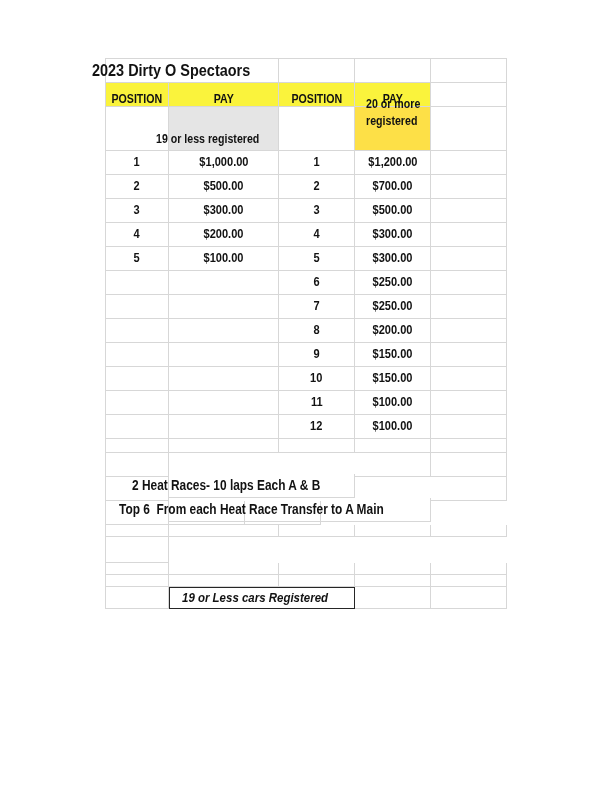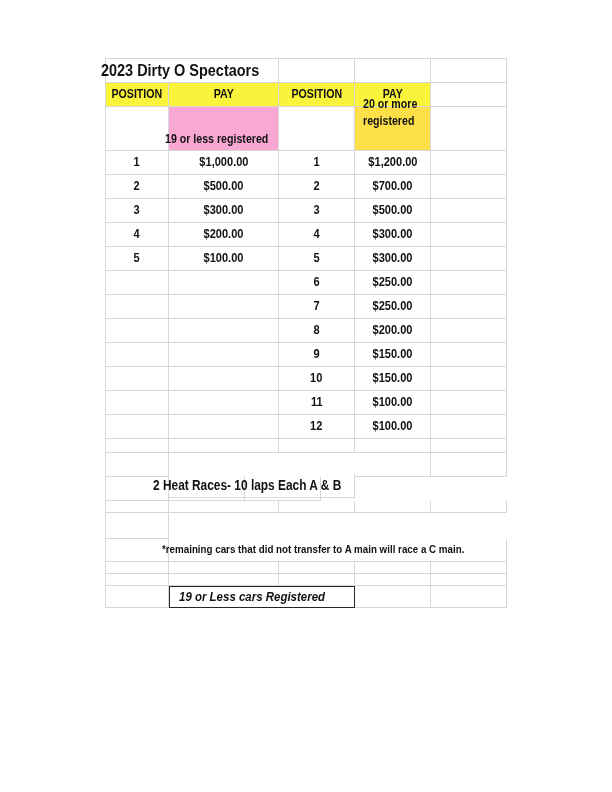--- a/index.html
+++ b/index.html
@@ -3,30 +3,30 @@
 <meta charset="utf-8">
 <style>
   html,body{margin:0;padding:0;background:#fff;}
   .page{position:relative;width:612px;height:792px;background:#ffffff;
         font-family:"Liberation Sans","DejaVu Sans",sans-serif;font-weight:700;color:#121212;overflow:hidden;}
   .tbl{position:absolute;left:105px;top:58px;border-top:1px solid #D7D7D7;border-left:1px solid #D7D7D7;}
   .row{display:flex;}
   .c{box-sizing:border-box;flex:0 0 auto;height:100%;min-width:0;overflow:visible;
      border-right:1px solid #D7D7D7;border-bottom:1px solid #D7D7D7;
      display:flex;align-items:center;justify-content:center;font-size:13px;}
-  .al{justify-content:center;padding-left:5px;}
+  .al{justify-content:flex-end;padding-left:5px;}
   .wA{width:63px}.wB{width:110px}.wC{width:76px}.wD{width:76px}.wE{width:76px}
   .wAB{width:173px}.wBC{width:186px}.wBCD{width:262px}.wBCDE{width:338px}
   .t{display:inline-block;white-space:pre;transform:scaleX(.85);transform-origin:50% 50%;line-height:1.15;}
   .al .t{transform-origin:0 50%;}
   .yellow{background:#FAF33C;}
-  .green{background:#f9a8d4;align-items:flex-end;padding-bottom:4px;}
+  .green{background:#e5e5e5;align-items:flex-end;padding-bottom:4px;}
   .cyan{background:#fde047;align-items:flex-end;padding-bottom:20px;}
   .cyan .t{line-height:17px;}
-  .hdr .c{font-size:12.5px;}
+  .hdr .c{font-size:12.5px;align-items:flex-end;}
   .title-cell .t{font-size:17px;}
   .rule{font-size:14px;margin-top:21px;}
   .note{font-size:11.5px;}
   .boxlbl .t{font-style:italic;font-size:13.5px;}
   .box20{border:1.5px solid #8A8A8A;}
   .box19{border:1.5px solid #262626;}
 </style>
 </head>
 <body>
 
@@ -236,45 +236,46 @@
 
     <div class="row" style="height:24px">
       <div class="c wA"></div>
       <div class="c al wBC rule">
           <span class="t">2 Heat Races- 10 laps Each A &amp; B</span>
         </div>
       <div class="c wD"></div>
       <div class="c wE"></div>
     </div>
 
+    <div class="row" style="height:24px">
+      <div class="c wA"></div>
+      <div class="c al wBCD rule">
+          <span class="t">Top 6  From each Heat Race Transfer to A Main</span>
+        </div>
+      <div class="c wE"></div>
+    </div>
 
     <div class="row" style="height:24px">
       <div class="c wA"></div>
       <div class="c wD"></div>
       <div class="c wE"></div>
     </div>
 
     <div class="row" style="height:12px">
       <div class="c wA"></div>
         <div class="c wB"></div>
         <div class="c wC"></div>
         <div class="c wD"></div>
         <div class="c wE"></div>
     </div>
 
     <div class="row" style="height:26px">
       <div class="c wA"></div>
     </div>
 
-    <div class="row" style="height:23px">
-      <div class="c wA"></div>
-      <div class="c al wBCDE note">
-          <span class="t">*remaining cars that did not transfer to A main will race a C main.</span>
-        </div>
-    </div>
 
     <div class="row" style="height:12px">
       <div class="c wA"></div>
         <div class="c wB"></div>
         <div class="c wC"></div>
         <div class="c wD"></div>
         <div class="c wE"></div>
     </div>
     <div class="row" style="height:12px">
       <div class="c wA"></div>

